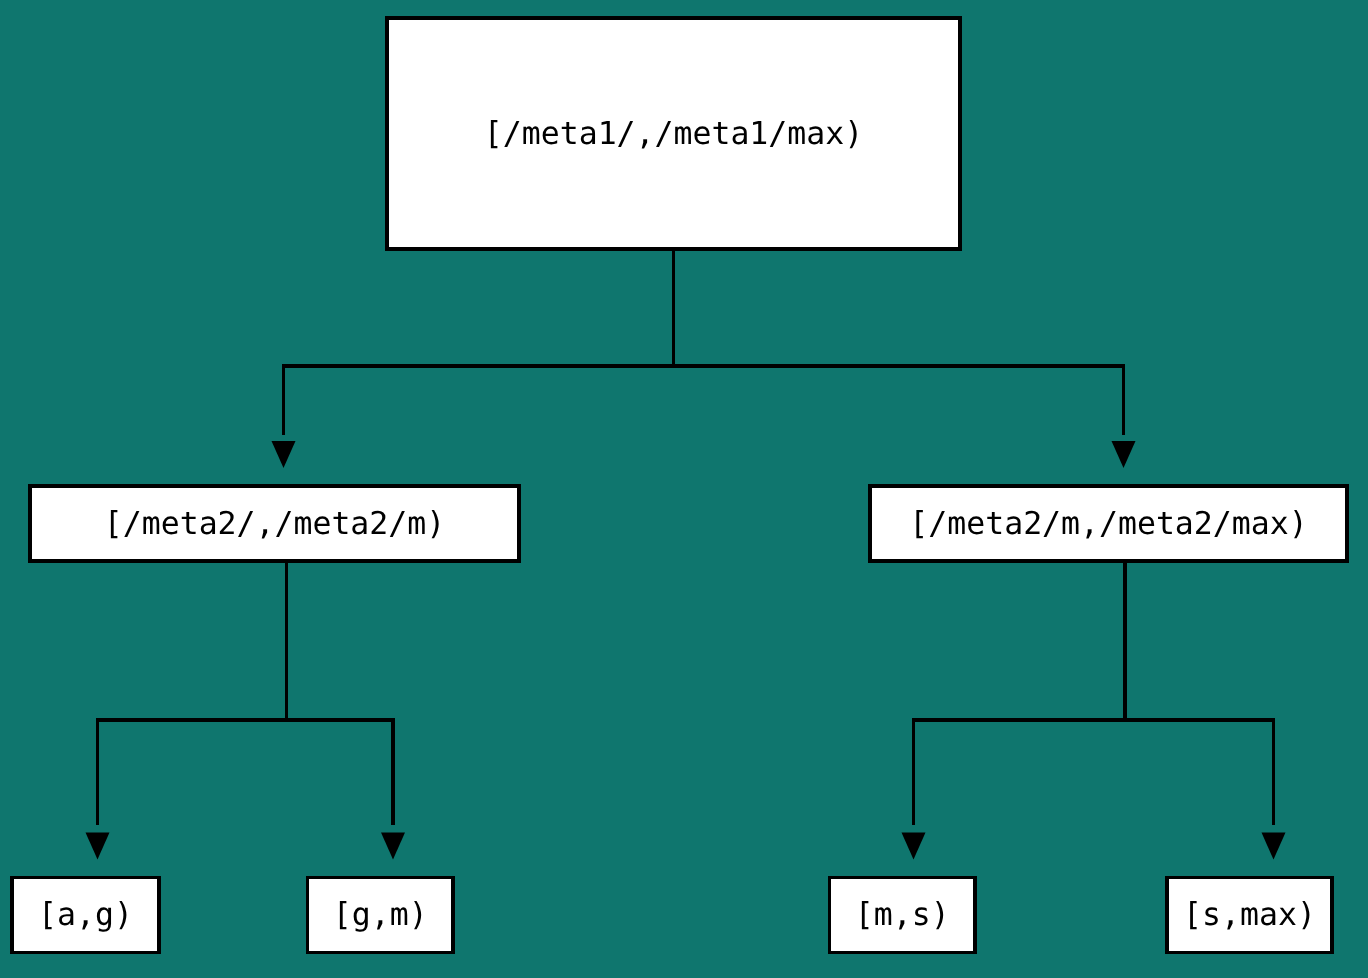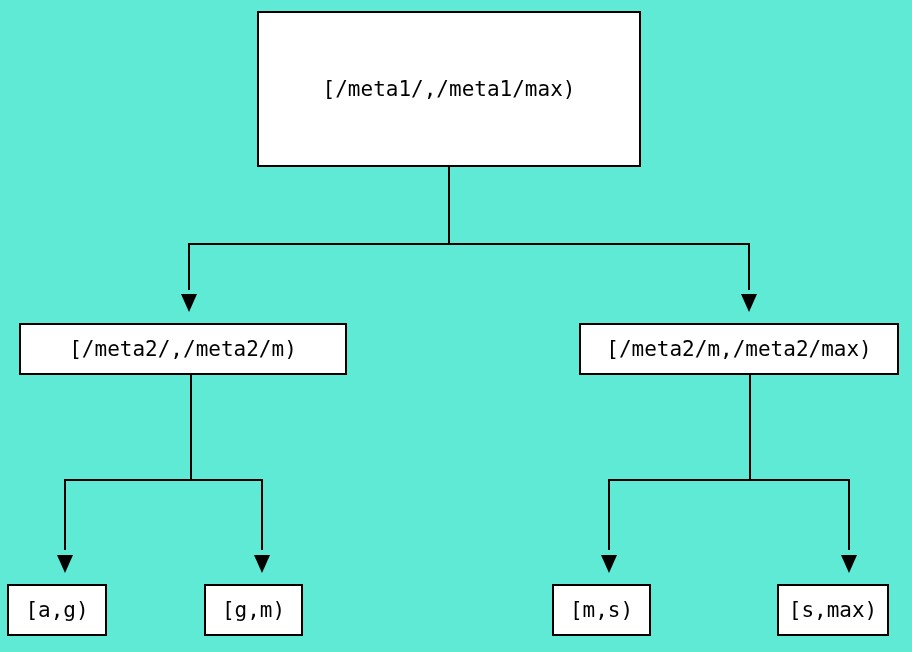--- a/index.html
+++ b/index.html
@@ -10,21 +10,21 @@
   body {
     width: 912px;
     height: 652px;
     font-family: "DejaVu Sans Mono", "Liberation Mono", monospace;
     overflow: hidden;
   }
   #diagram-root {
     position: relative;
     width: 912px;
     height: 652px;
-    background: #5eead4;
+    background: #0f766e;
   }
   svg#tree-svg {
     position: absolute;
     top: 0;
     left: 0;
     width: 912px;
     height: 652px;
     display: block;
   }
   .node-box {

